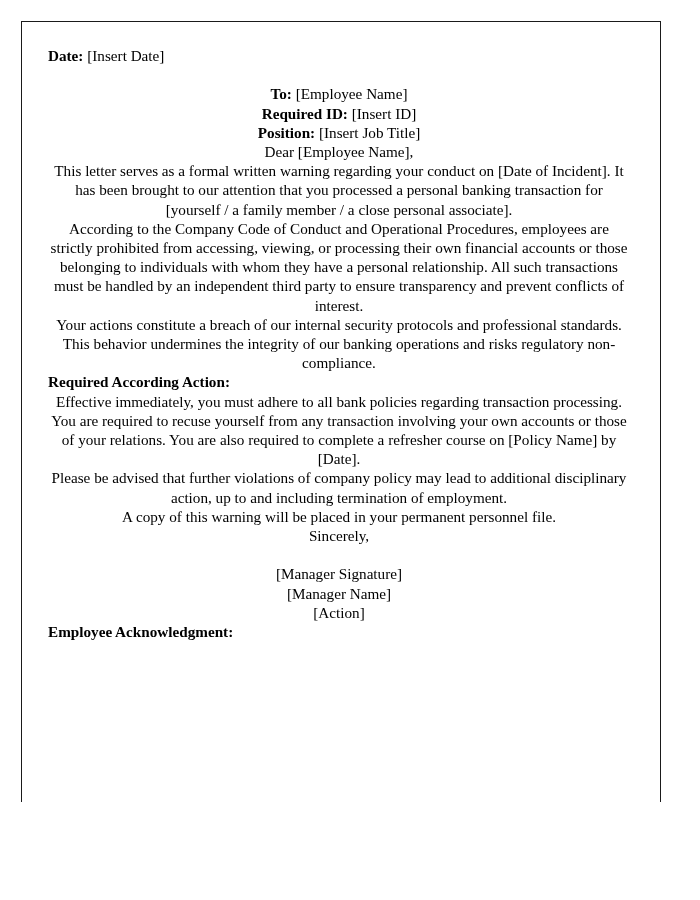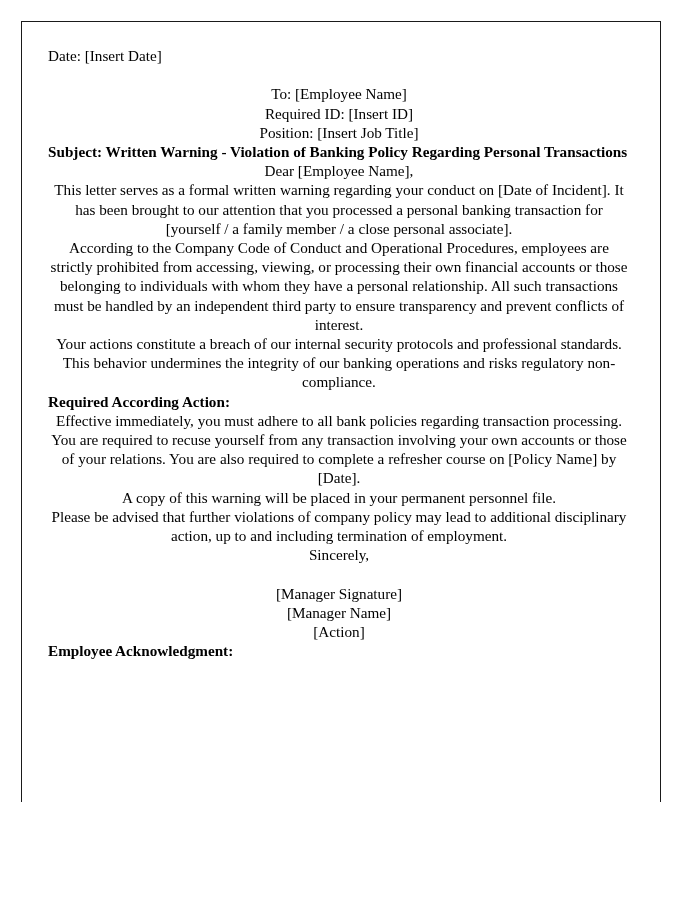--- a/index.html
+++ b/index.html
@@ -40,21 +40,21 @@
     line-height: 19.2px;
   }
 
   .blk {
     margin: 0;
   }
   
   .gap-full { margin-top: 19.2px; }
   .gap-none { margin-top: 0; }
 
-  .b { font-weight: normal; }
+  .b { font-weight: bold; }
 
   .line { display: block; white-space: nowrap; text-align: center; }
   p.para {
     margin: 0;
     text-align: center;
   }
   h2.heading {
     margin: 0;
     font-size: 15.2px;
     line-height: 19.2px;
@@ -80,33 +80,32 @@
       <div class="line">
         <span class="b">Required ID:</span>
         <span>[Insert ID]</span>
       </div>
       <div class="line">
         <span class="b">Position:</span>
         <span>[Insert Job Title]</span>
       </div>
     </div>
 
-    <h2 class="blk gap-full heading">Subject: Written Warning - Violation of Banking Policy Regarding Personal Transactions</h2>
 
     <p class="blk gap-full para">Dear [Employee Name],</p>
 
     <p class="blk gap-full para">This letter serves as a formal written warning regarding your conduct on [Date of Incident]. It has been brought to our attention that you processed a personal banking transaction for [yourself / a family member / a close personal associate].</p>
     <p class="blk gap-full para">According to the Company Code of Conduct and Operational Procedures, employees are strictly prohibited from accessing, viewing, or processing their own financial accounts or those belonging to individuals with whom they have a personal relationship. All such transactions must be handled by an independent third party to ensure transparency and prevent conflicts of interest.</p>
     <p class="blk gap-full para">Your actions constitute a breach of our internal security protocols and professional standards. This behavior undermines the integrity of our banking operations and risks regulatory non-compliance.</p>
 
     <h2 class="blk gap-full heading">Required According Action:</h2>
     <p class="blk gap-none para">Effective immediately, you must adhere to all bank policies regarding transaction processing. You are required to recuse yourself from any transaction involving your own accounts or those of your relations. You are also required to complete a refresher course on [Policy Name] by [Date].</p>
 
+    <p class="blk gap-full para">Please be advised that further violations of company policy may lead to additional disciplinary action, up to and including termination of employment.</p>
     <p class="blk gap-full para">A copy of this warning will be placed in your permanent personnel file.</p>
-    <p class="blk gap-full para">Please be advised that further violations of company policy may lead to additional disciplinary action, up to and including termination of employment.</p>
 
     <p class="blk gap-full para">Sincerely,</p>
 
     <div class="blk gap-full">
       <div class="line">[Manager Signature]</div>
       <div class="line">[Manager Name]</div>
       <div class="line">[Action]</div>
     </div>
 
     <h2 class="blk gap-full heading">Employee Acknowledgment:</h2>

